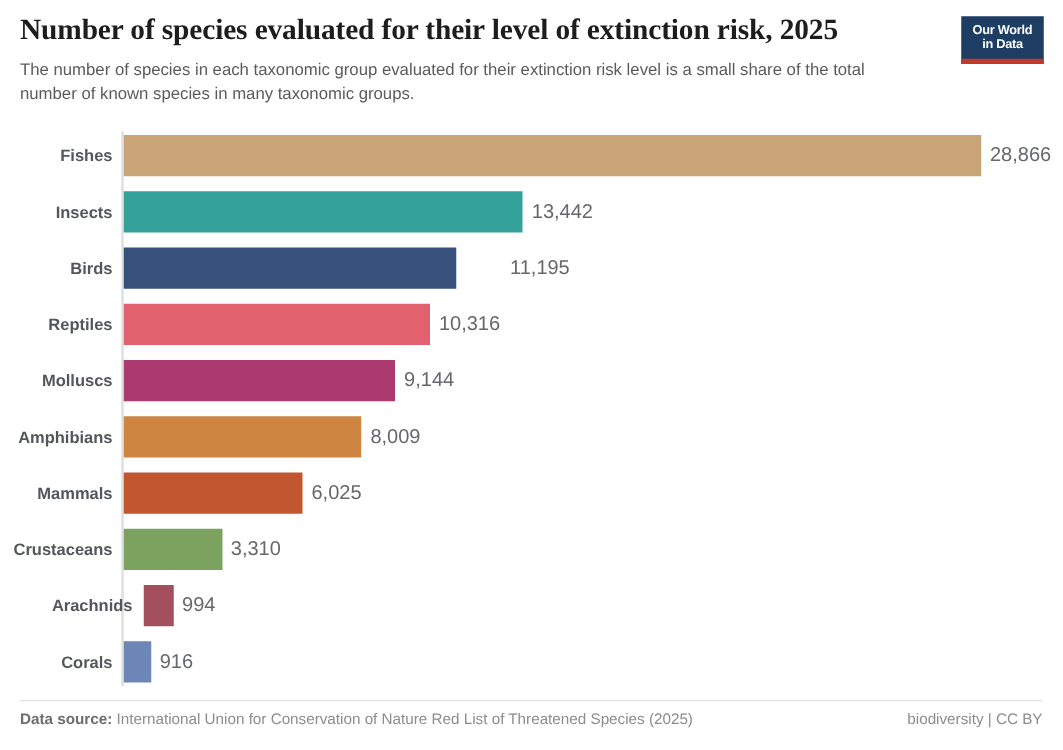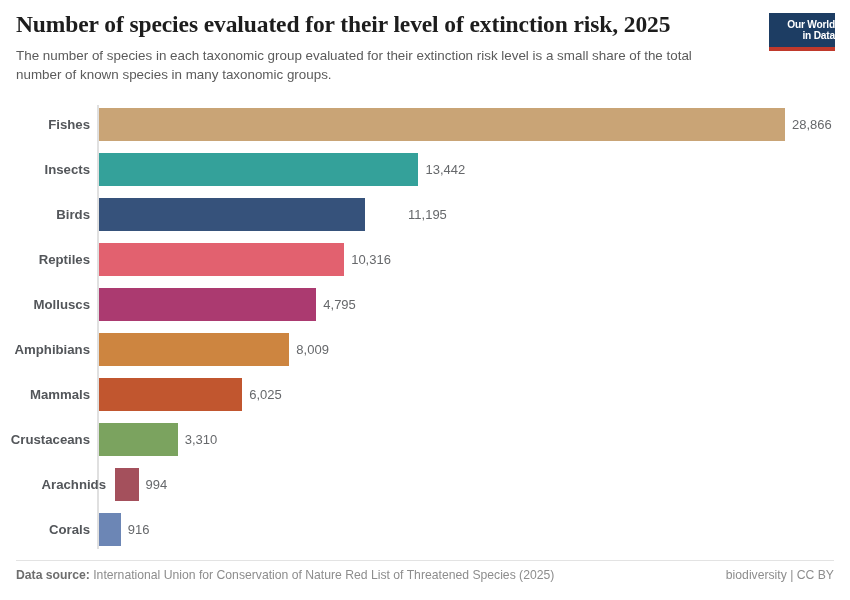--- a/index.html
+++ b/index.html
@@ -60,21 +60,21 @@
     position: absolute;
     left: 769px;
     top: 13px;
     width: 66px;
     height: 38px;
     background: #1d3d63;
     border-bottom: 4px solid #c0392b;
     box-sizing: border-box;
     display: flex;
     flex-direction: column;
-    align-items: flex-end;
+    align-items: center;
     justify-content: center;
     line-height: 11.5px;
   }
   #logo .logo-line {
     color: #ffffff;
     font-family: "Liberation Sans", sans-serif;
     font-size: 10.2px;
     font-weight: 700;
     letter-spacing: -0.2px;
     white-space: nowrap;
@@ -123,21 +123,21 @@
     left: 99px;
     top: 0;
     height: 33px;
   }
   .bar-value {
     position: absolute;
     top: 0;
     height: 33px;
     line-height: 33px;
     font-family: "Liberation Sans", sans-serif;
-    font-size: 13px;
+    font-size: 16px;
     color: #66686b;
     white-space: nowrap;
   }
 
   
   #footer-rule {
     position: absolute;
     left: 16px;
     top: 560px;
     width: 818px;
@@ -208,21 +208,21 @@
           <div class="bar-value" style="left: 372.049px; margin-left: 36px;">11,195</div>
         </div>
         <div class="bar-row" style="top: 143px;">
           <div class="bar-label">Reptiles</div>
           <div class="bar-rect" style="width: 245.16px; background: rgb(226, 97, 111);"></div>
           <div class="bar-value" style="left: 351.16px;">10,316</div>
         </div>
         <div class="bar-row" style="top: 188px;">
           <div class="bar-label">Molluscs</div>
           <div class="bar-rect" style="width: 217.307px; background: rgb(171, 58, 112);"></div>
-          <div class="bar-value" style="left: 323.307px;">4,795</div>
+          <div class="bar-value" style="left: 323.307px;">9,144</div>
         </div>
         <div class="bar-row" style="top: 233px;">
           <div class="bar-label">Amphibians</div>
           <div class="bar-rect" style="width: 190.334px; background: rgb(205, 133, 64);"></div>
           <div class="bar-value" style="left: 296.334px;">8,009</div>
         </div>
         <div class="bar-row" style="top: 278px; text-decoration: underline;">
           <div class="bar-label">Mammals</div>
           <div class="bar-rect" style="width: 143.184px; background: rgb(193, 86, 47);"></div>
           <div class="bar-value" style="left: 249.184px;">6,025</div>

